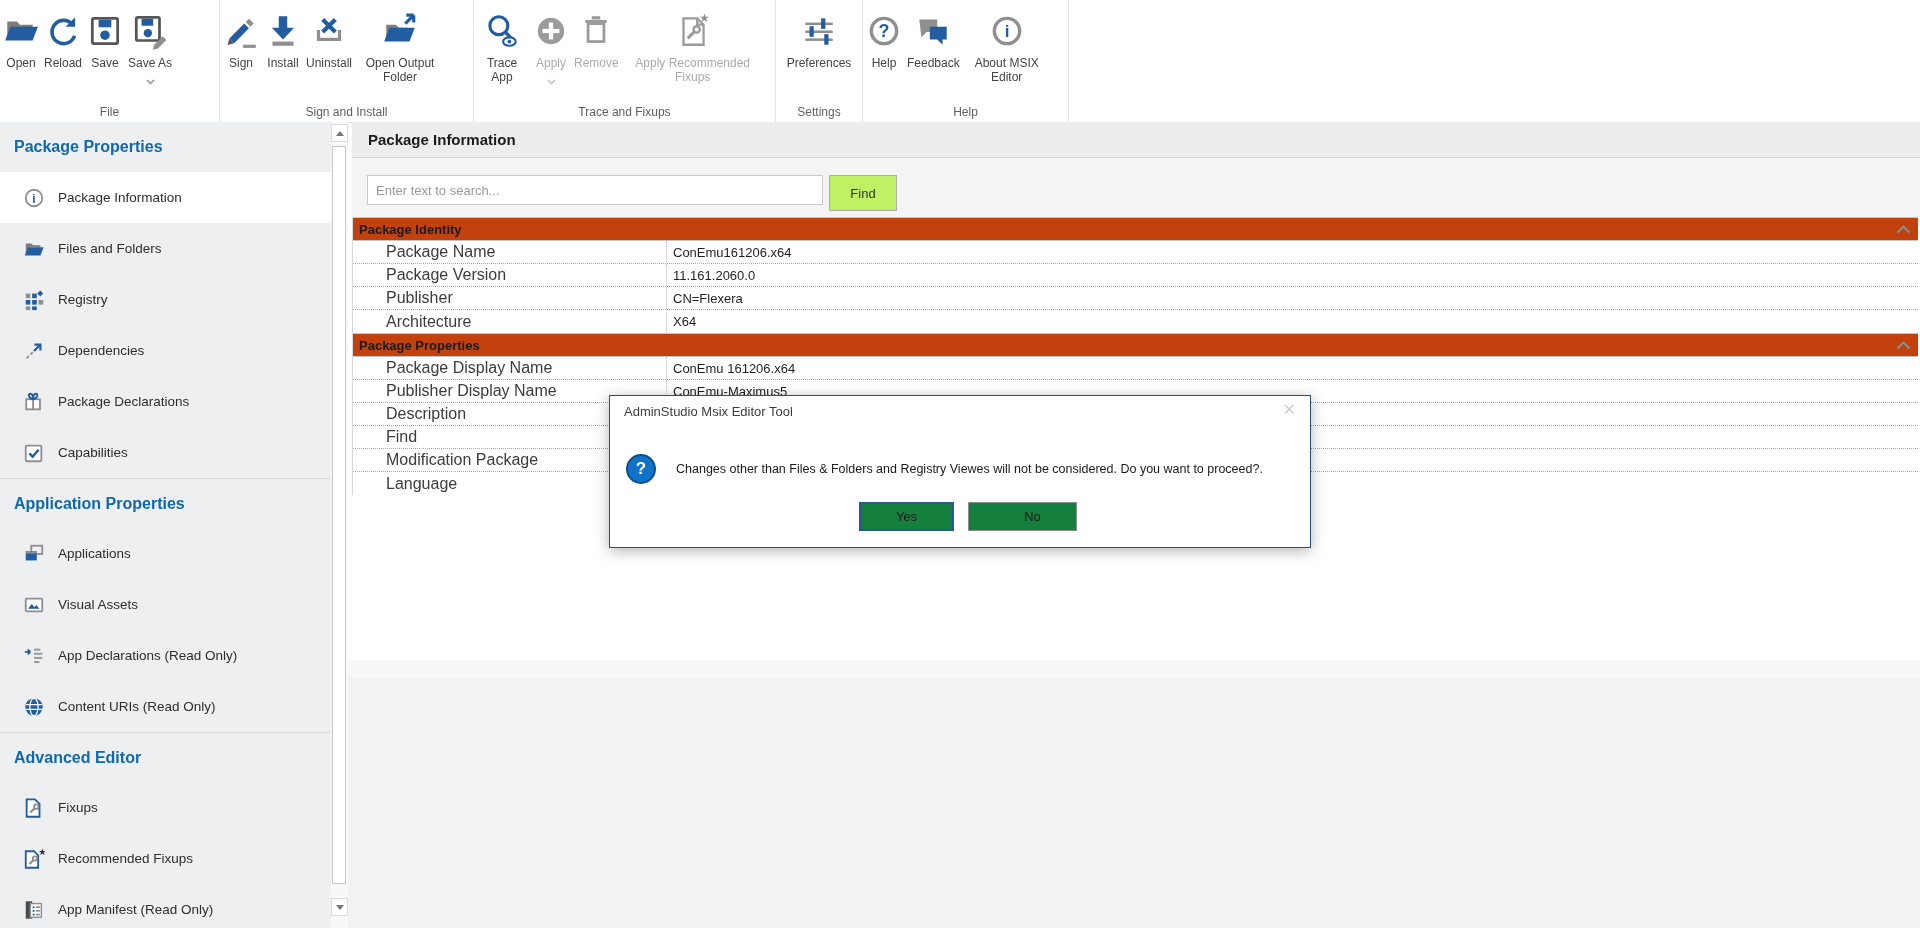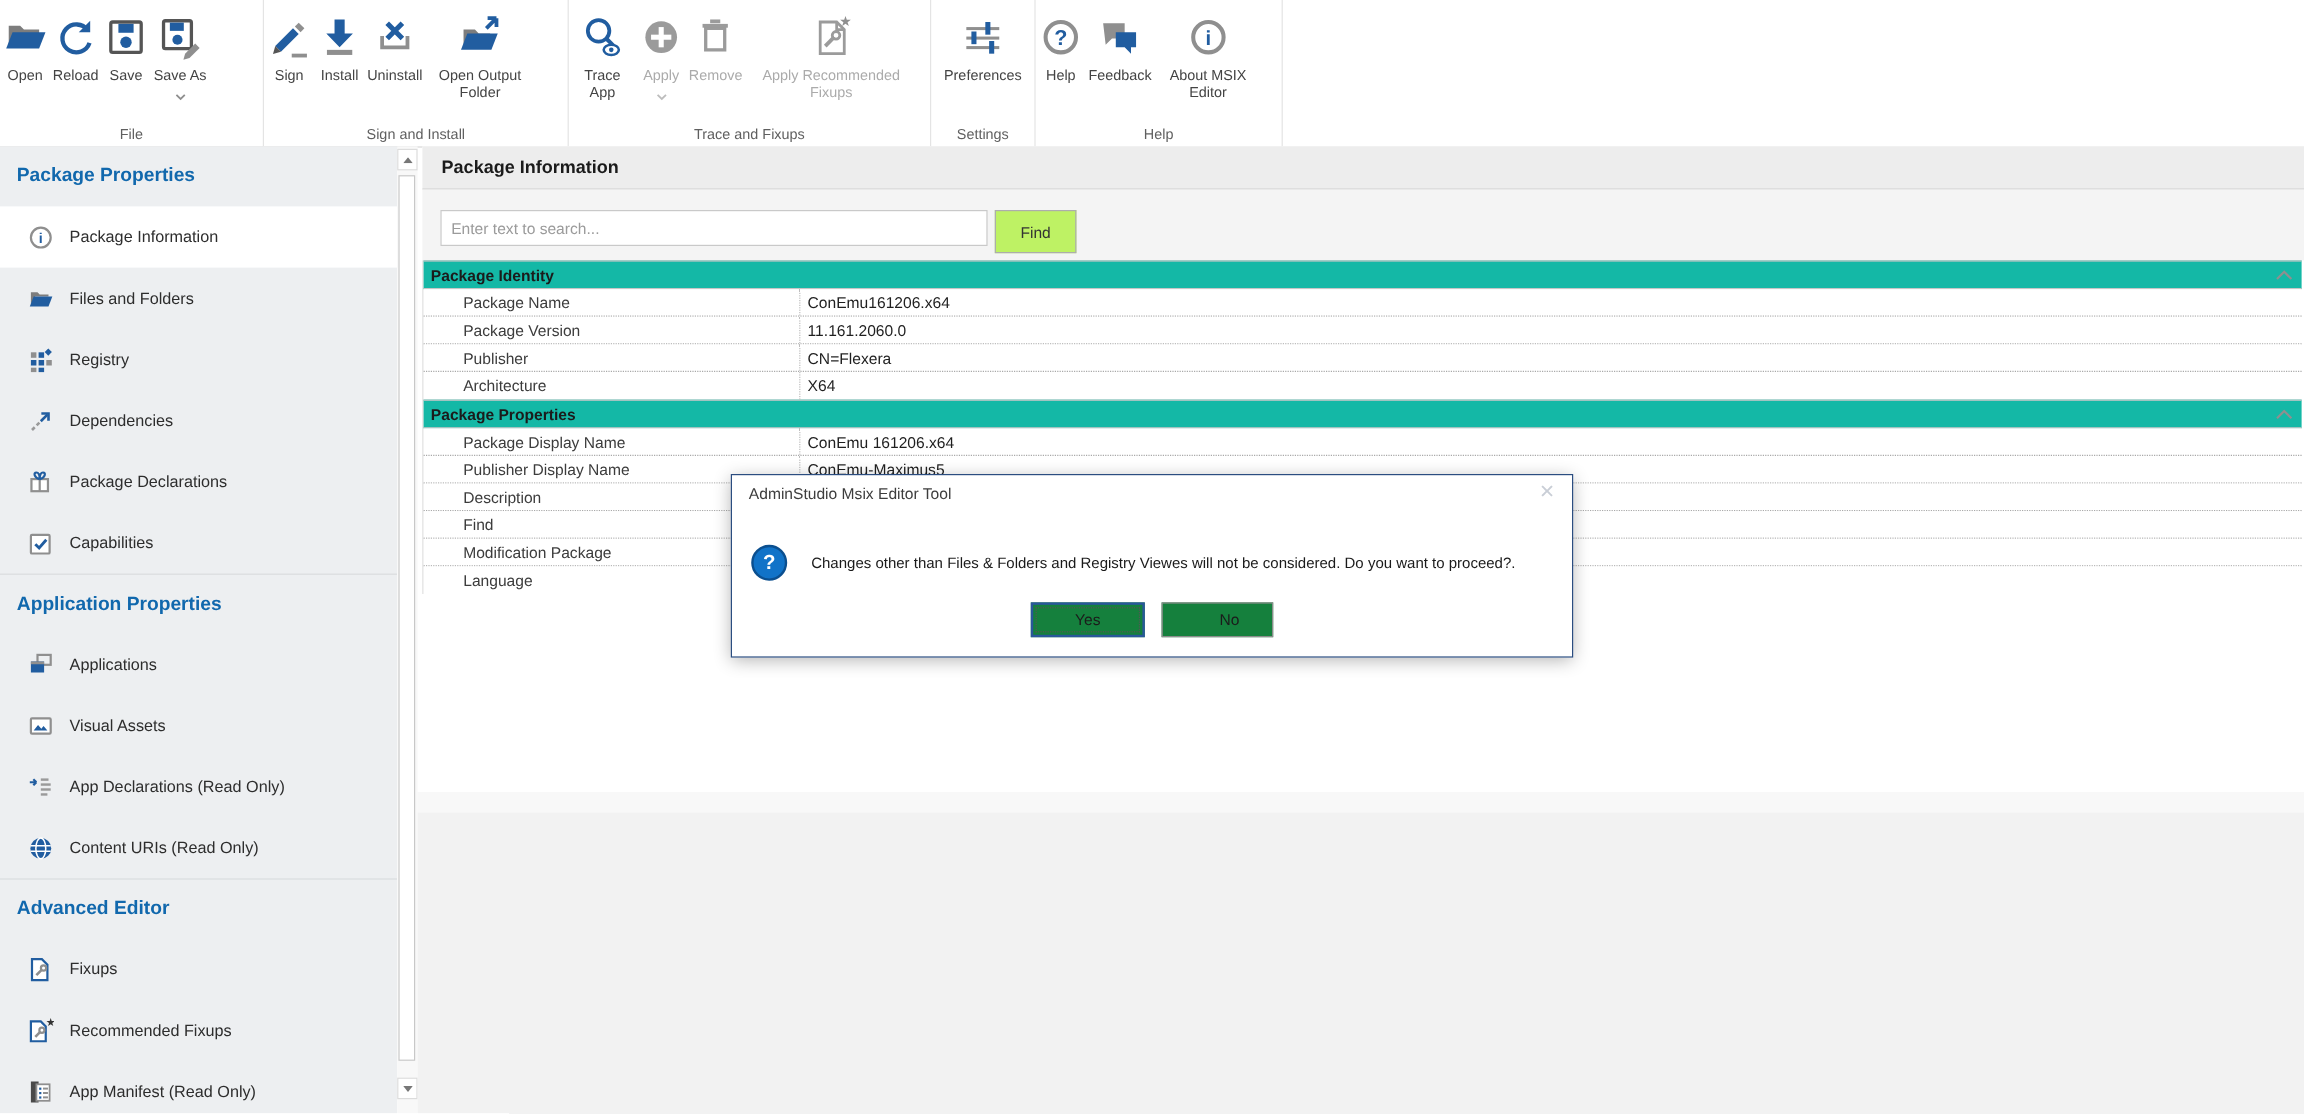--- a/index.html
+++ b/index.html
@@ -48,47 +48,47 @@
   #search-input{position:absolute;left:15px;top:17px;width:456px;height:28px;box-sizing:border-box;
                 border:1px solid #c9c9c9;background:#fff;font-size:13px;padding:14px 8px;color:#333;
                 font-family:"Liberation Sans",sans-serif;}
   #search-input::placeholder{color:#9b9b9b;}
   #find-btn{position:absolute;left:477px;top:17px;width:68px;height:36px;box-sizing:border-box;
             background:#bef264;border:1px solid #adadad;font-size:13px;color:#333;
             display:flex;align-items:center;justify-content:center;cursor:pointer;}
 
   #ptable{position:absolute;left:0;top:95px;right:2px;border-left:1px solid #d9d9d9;}
   .trow-h{height:24px;box-sizing:border-box;border-top:1px solid #c6c6c6;border-bottom:1px solid #c6c6c6;
-          display:flex;align-items:center;background:#14b8a6;}
+          display:flex;align-items:center;background:#c2410c;}
   .trow-h .tsec{padding-left:6px;font-size:13px;font-weight:bold;color:#1b1b1b;flex:1;}
   .tcollapse{width:30px;display:flex;justify-content:center;cursor:pointer;}
   .trow{height:23px;box-sizing:border-box;display:flex;background:#fff;}
   .trow.dotted{border-bottom:1px dotted #a9a9a9;}
-  .tcell-l{width:313px;box-sizing:border-box;padding-left:33px;font-size:13px;color:#3c3c3c;
+  .tcell-l{width:313px;box-sizing:border-box;padding-left:33px;font-size:16px;color:#3c3c3c;
            display:flex;align-items:center;}
   .tcell-v{flex:1;border-left:1px dotted #bdbdbd;padding-left:6px;font-size:13px;color:#1f1f1f;
            display:flex;align-items:center;cursor:text;}
 
   .band1{position:absolute;left:348px;top:660px;right:0;height:17px;background:#f8f8f8;}
   .band2{position:absolute;left:348px;top:677px;right:0;bottom:0;background:#f2f2f2;}
 
   
   #dlg{position:absolute;left:609px;top:395px;width:702px;height:153px;background:#fff;
        border:1px solid #2b4d80;box-sizing:border-box;box-shadow:0 3px 14px rgba(0,0,0,0.3);z-index:50;}
   #dlg-title{position:absolute;left:14px;top:8px;font-size:13px;color:#3d3d3d;}
   #dlg-close{position:absolute;right:14px;top:4px;font-size:16px;color:#c9ced6;cursor:pointer;}
   #dlg-qicon{position:absolute;left:16px;top:58px;width:30px;height:30px;border-radius:50%;
              background:#1173c8;border:2px solid #0b4f8f;box-sizing:border-box;
              display:flex;align-items:center;justify-content:center;
              color:#fff;font-weight:bold;font-size:17px;}
   #dlg-msg{position:absolute;left:66px;top:66px;font-size:12.5px;color:#1a1a1a;}
   .dlg-btn{position:absolute;top:106px;height:29px;box-sizing:border-box;background:#15803d;
            display:flex;align-items:center;justify-content:center;font-size:13px;color:#1b1b1b;cursor:pointer;}
   #dlg-yes{left:249px;width:95px;border:2px solid #2a579a;outline:1px dotted #555;outline-offset:-5px;}
-  #dlg-no{left:358px;width:93px;border:1px solid #8c8c8c;padding-left:20px;}
+  #dlg-no{left:358px;width:109px;border:1px solid #8c8c8c;padding-left:20px;}
 </style>
 </head>
 <body>
 
 <div id="screen">
 
   <div id="toolbar">
 
     <div class="tbg" style="width:220px">
       <div class="tbb">

